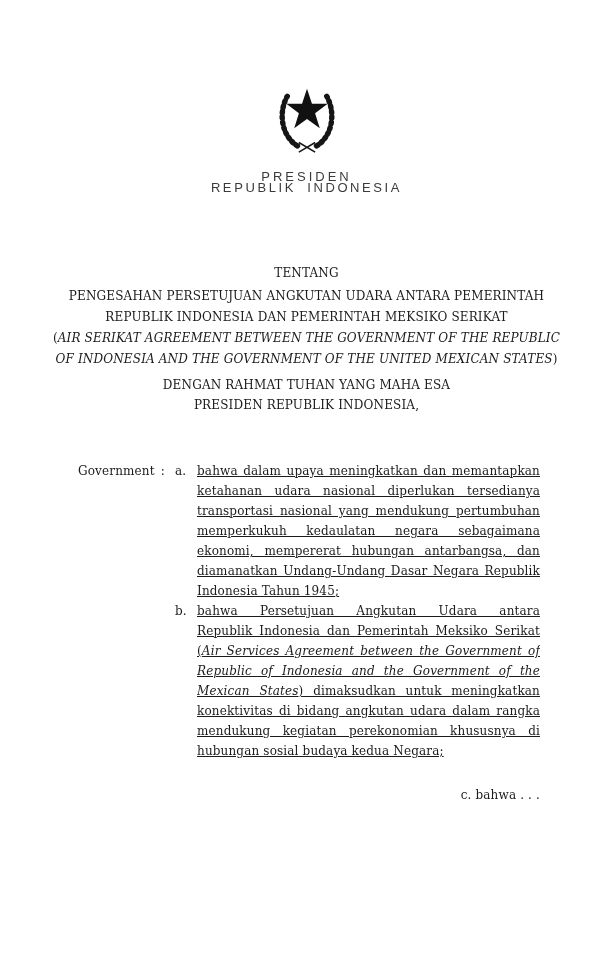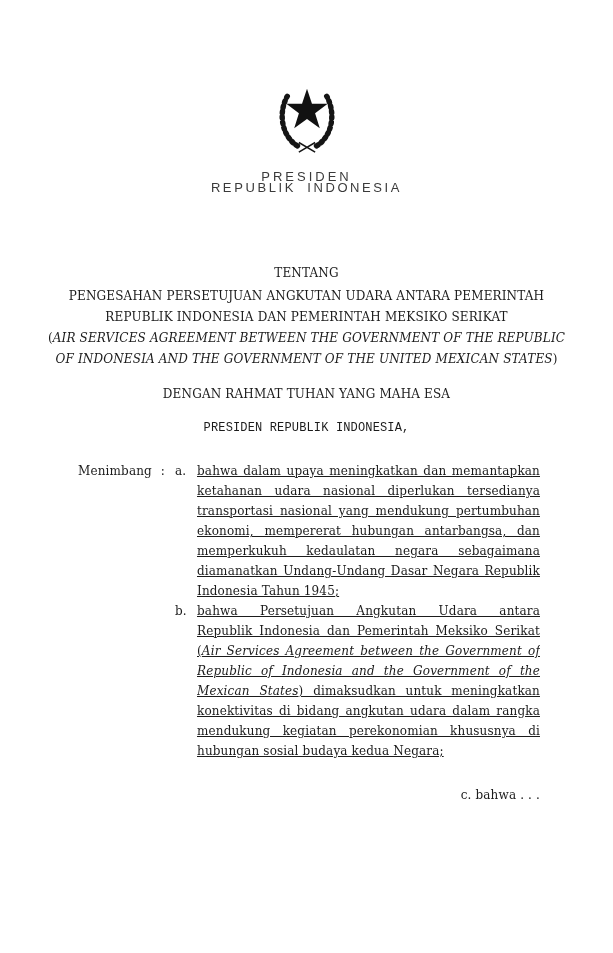--- a/index.html
+++ b/index.html
@@ -27,22 +27,22 @@
     border:2.5px solid #101010;
     display:flex;align-items:center;justify-content:center;
     font-weight:700;font-size:17px;letter-spacing:1.6px;
     font-family:"DejaVu Serif", serif;
   }
 
   
   .title-block{top:221px;line-height:21px;}
   .tentang{top:266px;}
   .subject{top:289px;left:20px;right:20px;}
-  .invocation{top:387px;}
-  .issuer{top:421px;font-family:Liberation Mono, monospace;}
+  .invocation{top:378px;}
+  .issuer{top:398px;}
 
   
   .center-lines .jline{text-align:center;text-align-last:center;height:21px;overflow:hidden;}
   .just-lines .jline{text-align:justify;text-align-last:justify;height:20px;overflow:hidden;text-decoration:underline;}
   .just-lines .jline.last{text-align-last:left;}
   .it{font-style:italic;}
 
   
   .considering{top:461px;left:78px;width:462px;line-height:20px;}
   .cons-row{display:flex;align-items:flex-start;}
@@ -72,40 +72,40 @@
   </div>
   <div class="abs emblem-caption cap1">PRESIDEN</div>
   <div class="abs emblem-caption cap2">REPUBLIK INDONESIA</div>
 
 
   <div class="abs centerband tentang">TENTANG</div>
 
   <div class="abs subject center-lines">
       <div class="jline"><span>PENGESAHAN PERSETUJUAN ANGKUTAN UDARA ANTARA PEMERINTAH</span></div>
       <div class="jline"><span>REPUBLIK INDONESIA DAN PEMERINTAH MEKSIKO SERIKAT</span></div>
-      <div class="jline"><span>(</span><span class="it">AIR SERVICES AGREEMENT BETWEEN THE GOVERNMENT OF THE REPUBLIC</span></div>
+      <div class="jline"><span>(</span><span class="it">AIR SERIKAT AGREEMENT BETWEEN THE GOVERNMENT OF THE REPUBLIC</span></div>
       <div class="jline last"><span class="it">OF INDONESIA AND THE GOVERNMENT OF THE UNITED MEXICAN STATES</span><span>)</span></div>
     </div>
 
   <div class="abs centerband invocation">DENGAN RAHMAT TUHAN YANG MAHA ESA</div>
   <div class="abs centerband issuer">PRESIDEN REPUBLIK INDONESIA,</div>
 
   <div class="abs considering">
     <div class="cons-row">
       <div class="cons-label">
-        <span>Menimbang</span>
+        <span>Government</span>
         <span>:</span>
       </div>
       <div class="cons-marker">a.</div>
       <div class="cons-lines just-lines">
           <div class="jline"><span>bahwa dalam upaya meningkatkan dan memantapkan</span></div>
           <div class="jline"><span>ketahanan udara nasional diperlukan tersedianya sistem</span></div>
           <div class="jline"><span>transportasi nasional yang mendukung pertumbuhan</span></div>
+          <div class="jline"><span>memperkukuh kedaulatan negara sebagaimana</span></div>
           <div class="jline"><span>ekonomi, mempererat hubungan antarbangsa, dan</span></div>
-          <div class="jline"><span>memperkukuh kedaulatan negara sebagaimana</span></div>
           <div class="jline"><span>diamanatkan Undang-Undang Dasar Negara Republik</span></div>
           <div class="jline last"><span>Indonesia Tahun 1945;</span></div>
         </div>
     </div>
     <div class="cons-row">
       <div class="cons-indent"></div>
       <div class="cons-marker">b.</div>
       <div class="cons-lines just-lines">
           <div class="jline"><span>bahwa Persetujuan Angkutan Udara antara Pemerintah</span></div>
           <div class="jline"><span>Republik Indonesia dan Pemerintah Meksiko Serikat</span></div>

